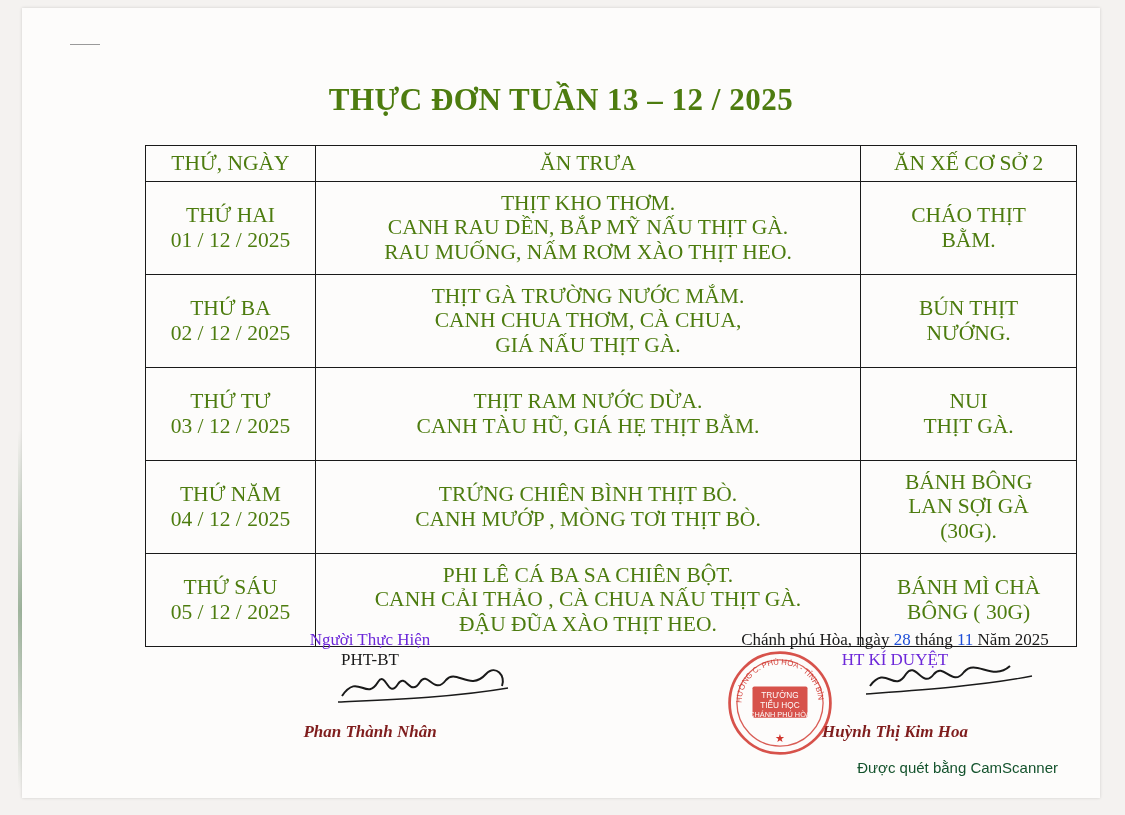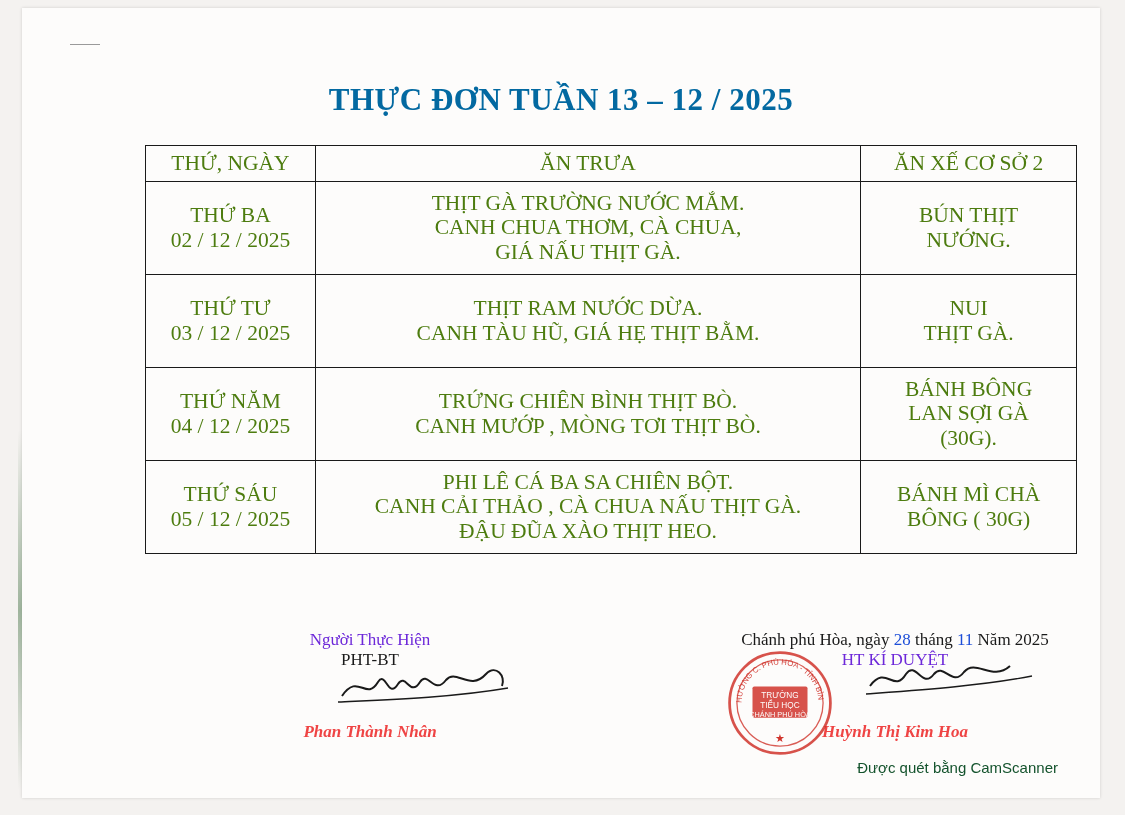--- a/index.html
+++ b/index.html
@@ -43,21 +43,21 @@
 
   .doc-title {
     position: absolute;
     top: 74px;
     left: 0;
     width: 100%;
     text-align: center;
     font-size: 31px;
     font-weight: bold;
     letter-spacing: 0.5px;
-    color: #0369a1;
+    color: #4d7c0f;
   }
 
   table.menu {
     position: absolute;
     left: 123px;
     top: 137px;
     width: 932px;
     border-collapse: collapse;
     color: #4d7c0f;
   }
@@ -120,21 +120,21 @@
   }
   .hand-date {
     font-family: "Liberation Serif", serif;
     color: #1d4ed8;
   }
   .sign-name {
     margin-top: 52px;
     font-size: 17px;
     font-style: italic;
     font-weight: bold;
-    color: #ef4444;
+    color: #7f1d1d;
     font-family: "Liberation Serif", serif;
   }
   .signature-scribble {
     position: absolute;
     width: 200px;
     height: 46px;
   }
   .scribble-left  { left: 125px; top: 32px; }
   .scribble-right { left: 175px; top: 26px; }
 
@@ -166,20 +166,35 @@
 
     <table class="menu">
       <thead>
         <tr>
           <td class="col-day">THỨ, NGÀY</td>
           <td class="col-lunch">ĂN TRƯA</td>
           <td class="col-snack">ĂN XẾ CƠ SỞ 2</td>
         </tr>
       </thead>
       <tbody>
+        <tr class="row-tall">
+          <td class="col-day">
+            <span class="day-name">THỨ HAI</span>
+            <span class="day-date">01 / 12 / 2025</span>
+          </td>
+          <td class="col-lunch">
+            <span class="lunch-line">THỊT KHO THƠM.</span>
+            <span class="lunch-line">CANH RAU DỀN, BẮP MỸ NẤU THỊT GÀ.</span>
+            <span class="lunch-line">RAU MUỐNG, NẤM RƠM XÀO THỊT HEO.</span>
+          </td>
+          <td class="col-snack">
+            <span class="snack-line">CHÁO THỊT</span>
+            <span class="snack-line">BẰM.</span>
+          </td>
+        </tr>
         <tr class="row-tall">
           <td class="col-day">
             <span class="day-name">THỨ BA</span>
             <span class="day-date">02 / 12 / 2025</span>
           </td>
           <td class="col-lunch">
             <span class="lunch-line">THỊT GÀ TRƯỜNG NƯỚC MẮM.</span>
             <span class="lunch-line">CANH CHUA THƠM, CÀ CHUA,</span>
             <span class="lunch-line">GIÁ NẤU THỊT GÀ.</span>
           </td>

